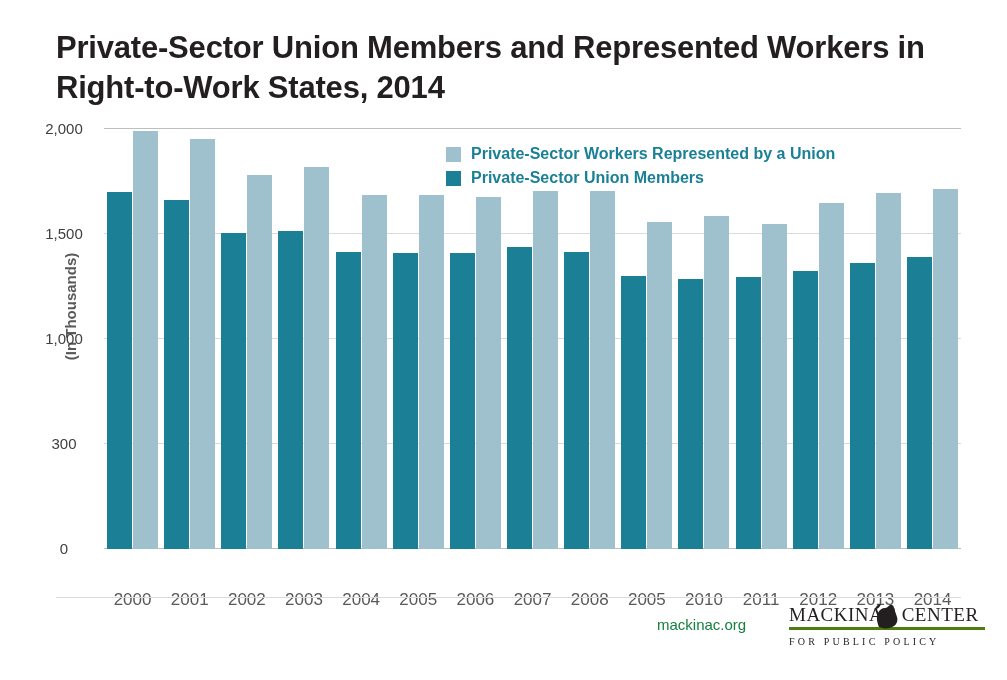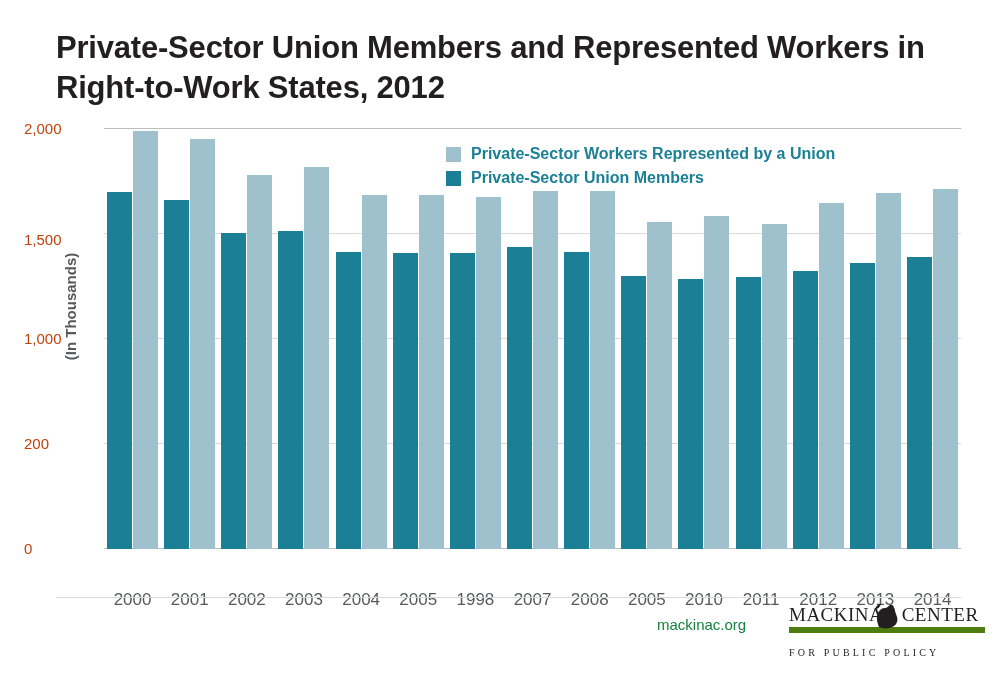--- a/index.html
+++ b/index.html
@@ -58,23 +58,23 @@
     position: absolute;
     left: 0;
     top: 0;
     width: 100%;
     height: 100%;
   }
   .ylabel {
     position: absolute;
     right: 857px;
     width: 80px;
-    text-align: left;
+    text-align: center;
     font-size: 15px;
-    color: #c2410c;
+    color: #404040;
     transform: translateY(-50%);
     white-space: nowrap;
   }
   .gridline {
     position: absolute;
     left: 48px;
     right: 0;
     height: 1px;
     background: #d9dadb;
   }
@@ -187,54 +187,54 @@
     font-size: 19px;
     letter-spacing: 0.5px;
     color: #231f20;
     white-space: nowrap;
   }
   .logo-sub {
     font-family: "Liberation Serif", serif;
     font-size: 10px;
     letter-spacing: 3.2px;
     color: #231f20;
-    border-top: 6px solid #4d7c0f;
-    padding-top: 14px;
+    border-top: 3px solid #4d7c0f;
+    padding-top: 6px;
     margin-top: 1px;
     white-space: nowrap;
   }
   .logo-mitten {
     position: absolute;
     left: 84px;
     top: -1px;
   }
 </style>
 </head>
 <body>
 
 <div class="page">
 
-  <div class="title">Private-Sector Union Members and Represented Workers in Right-to-Work States, 2012</div>
+  <div class="title">Private-Sector Union Members and Represented Workers in Right-to-Work States, 2014</div>
 
   <div class="plot-wrap">
 
     <div class="y-axis-title">(In Thousands)</div>
 
     <div class="axis-labels">
       <div class="gridline top" style="top:0px;"></div>
       <div class="ylabel" style="top:0px;">2,000</div>
 
       <div class="gridline" style="top:105px;"></div>
-      <div class="ylabel" style="top:111px;">1,500</div>
+      <div class="ylabel" style="top:105px;">1,500</div>
 
       <div class="gridline" style="top:210px;"></div>
       <div class="ylabel" style="top:210px;">1,000</div>
 
       <div class="gridline" style="top:315px;"></div>
-      <div class="ylabel" style="top:315px;">200</div>
+      <div class="ylabel" style="top:315px;">300</div>
 
       <div class="baseline" style="top:420px;"></div>
       <div class="ylabel" style="top:420px;">0</div>
     </div>
 
     <div class="bars" style="height:421px;">
       <div class="group">
         <div class="bar members" style="height: 356.798px;"></div>
         <div class="bar represented" style="height: 417.842px;"></div>
       </div>
@@ -296,21 +296,21 @@
       </div>
     </div>
 
     <div class="x-labels">
       <div class="xlabel">2000</div>
       <div class="xlabel">2001</div>
       <div class="xlabel">2002</div>
       <div class="xlabel">2003</div>
       <div class="xlabel">2004</div>
       <div class="xlabel">2005</div>
-      <div class="xlabel">1998</div>
+      <div class="xlabel">2006</div>
       <div class="xlabel">2007</div>
       <div class="xlabel">2008</div>
       <div class="xlabel">2005</div>
       <div class="xlabel">2010</div>
       <div class="xlabel">2011</div>
       <div class="xlabel">2012</div>
       <div class="xlabel">2013</div>
       <div class="xlabel">2014</div>
     </div>
 

